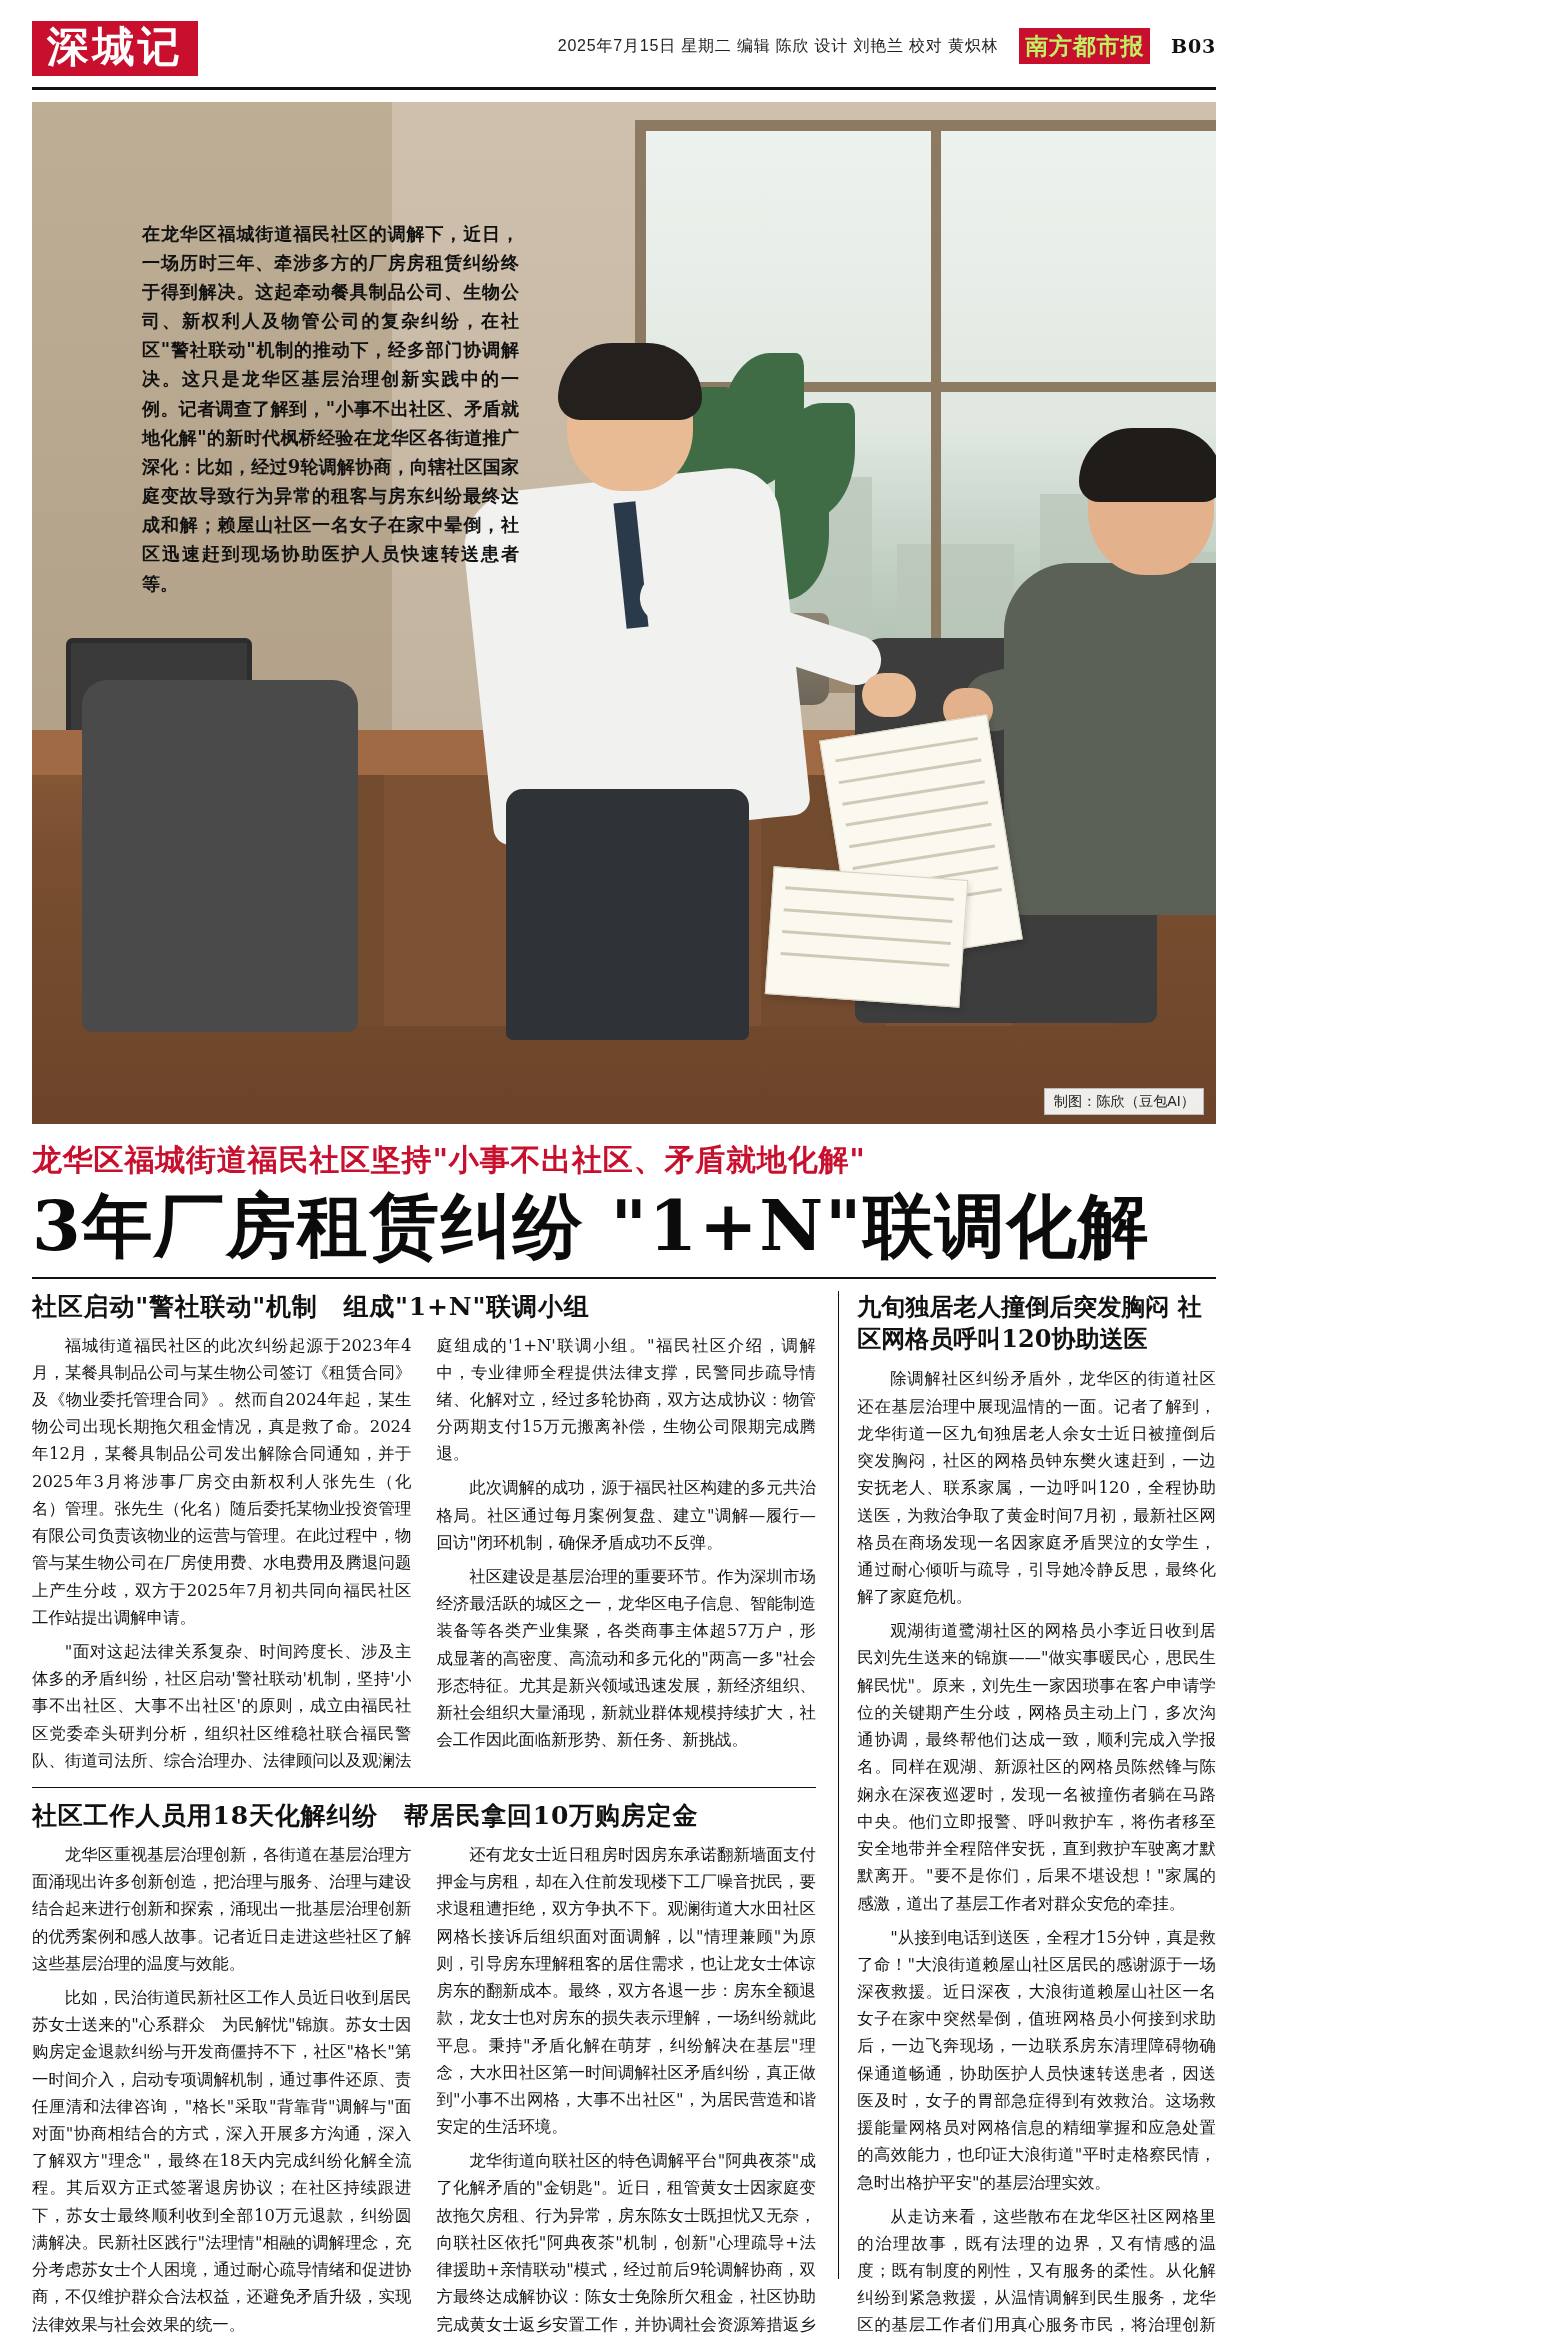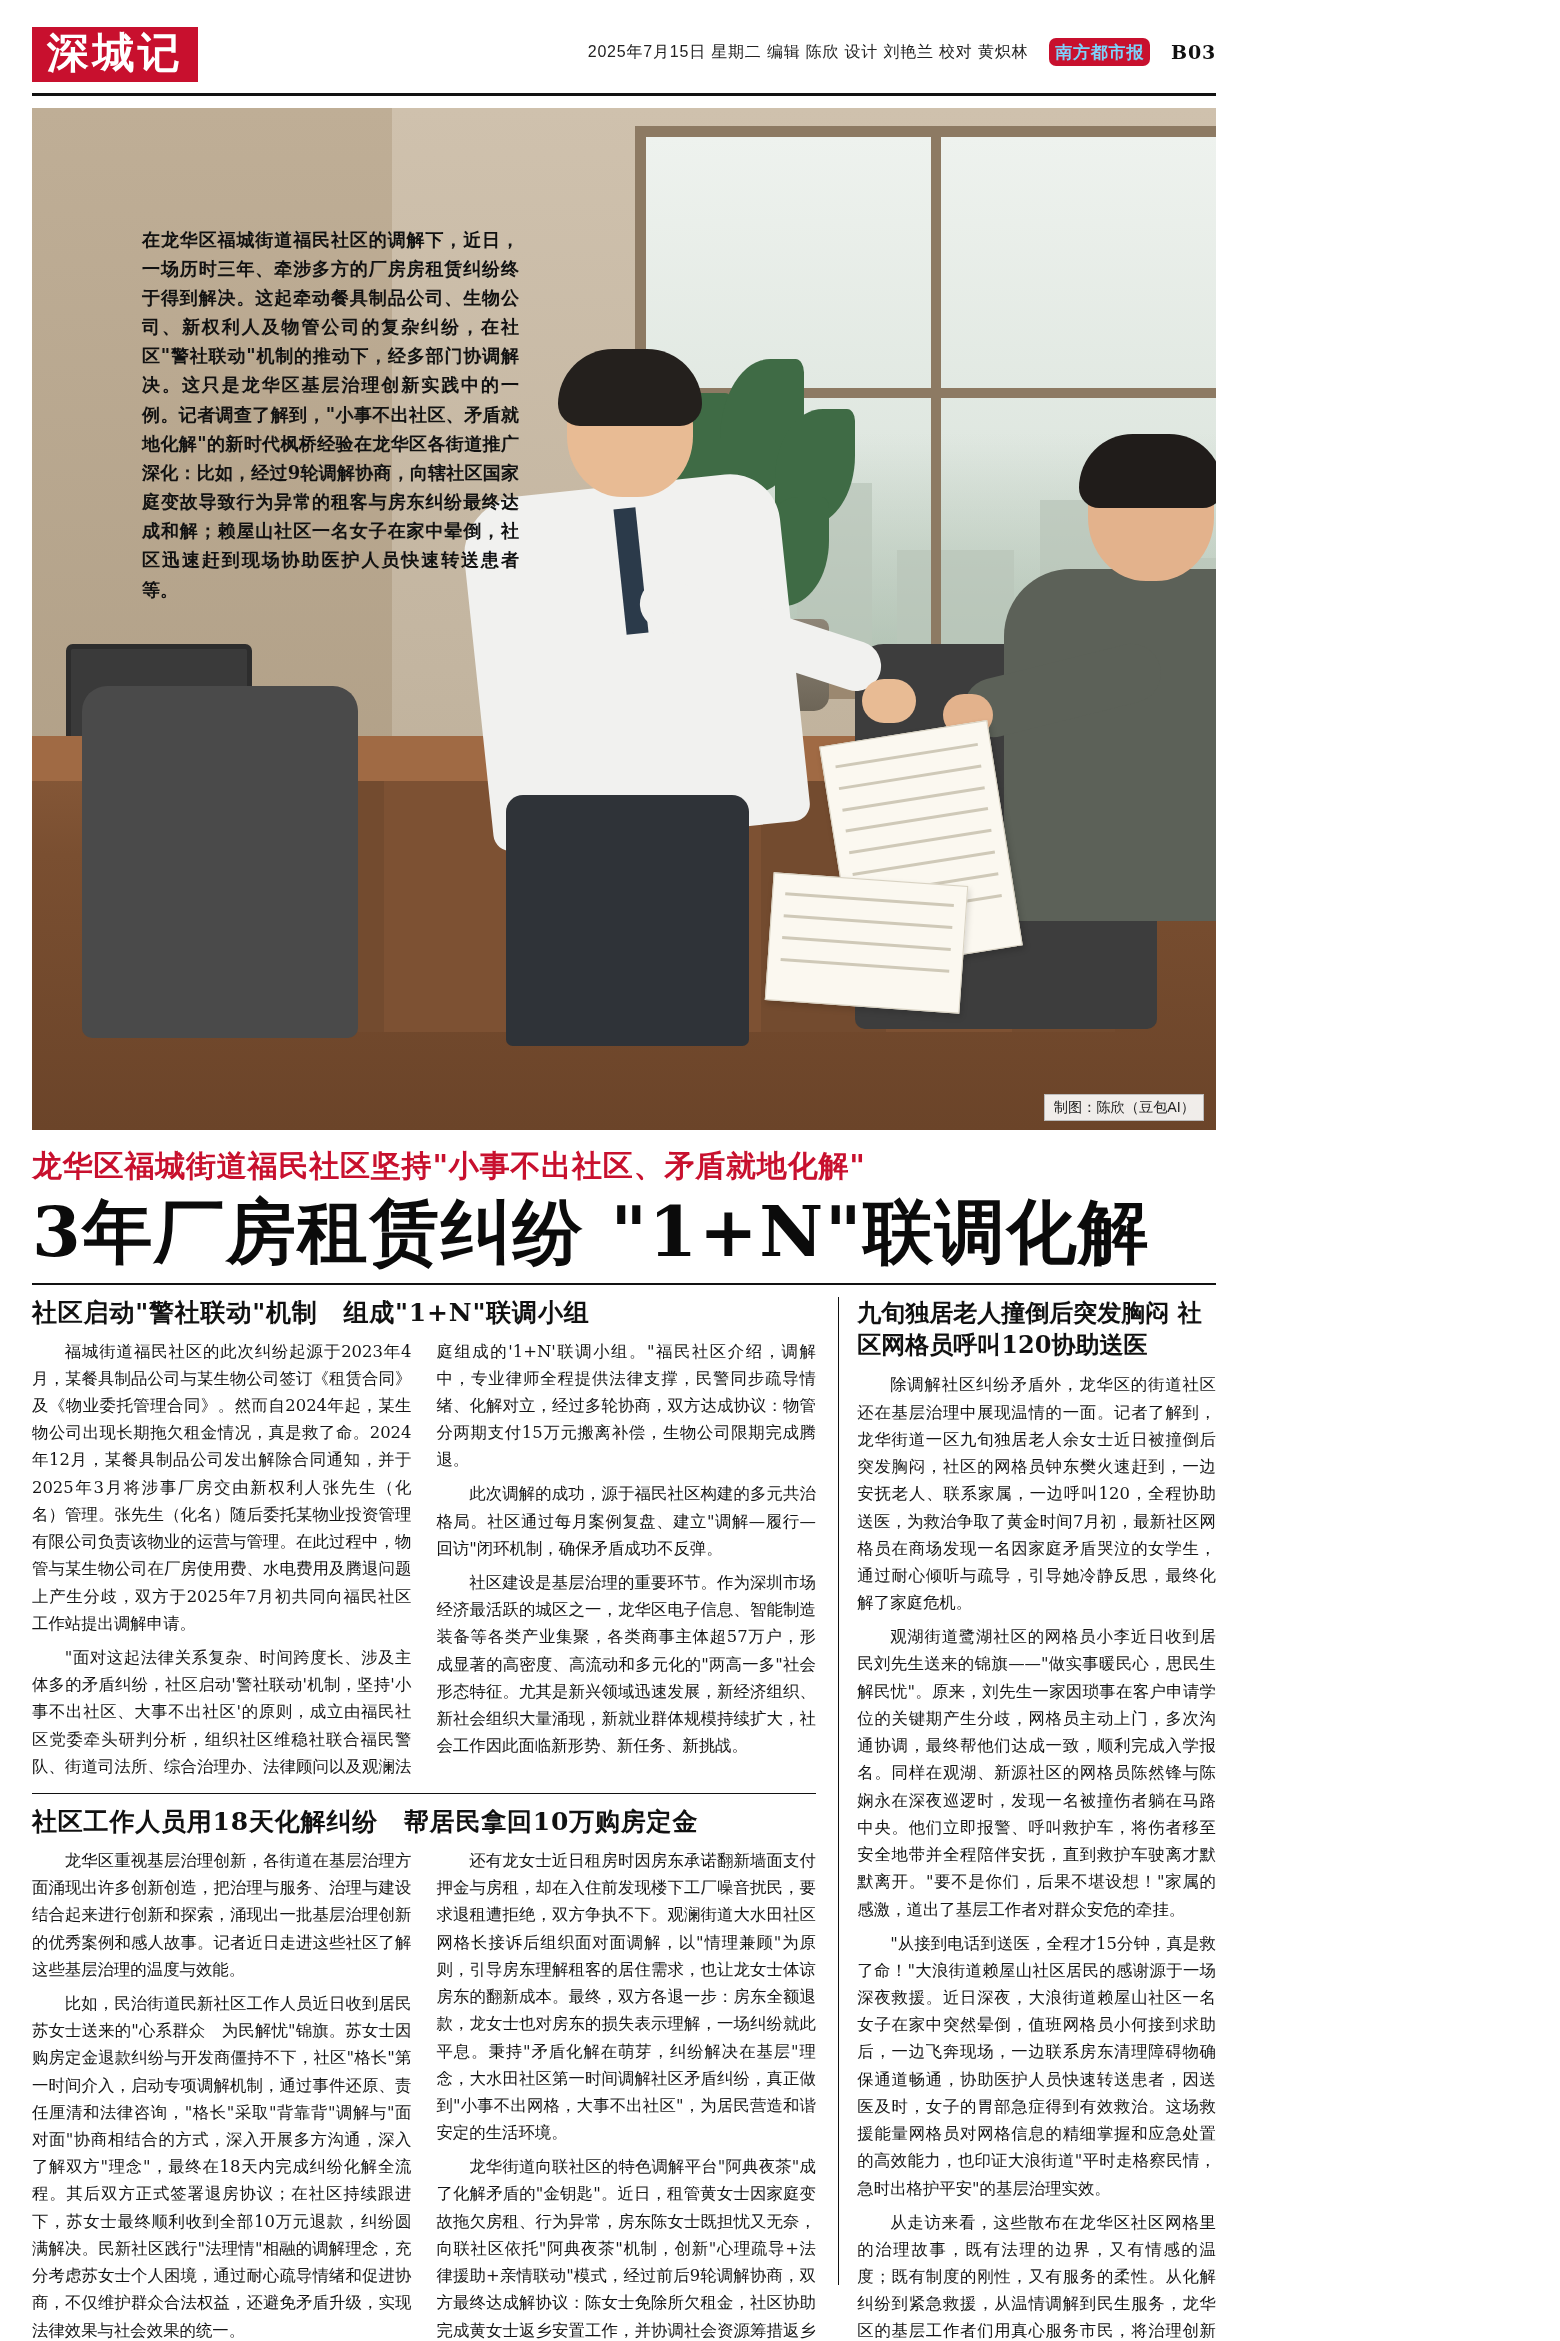--- a/index.html
+++ b/index.html
@@ -13,21 +13,21 @@
     font-family: "Liberation Sans", sans-serif;
     color: #111111;
     position: relative;
     overflow: hidden;
   }
   .page {
     width: 1248px;
     height: 2342px;
     position: relative;
     box-sizing: border-box;
-    padding: 16px 32px;
+    padding: 10px 32px;
   }
 
   
   .masthead {
     height: 77px;
     display: flex;
     align-items: center;
     justify-content: space-between;
     border-bottom: 3.4px solid #111;
     position: relative;
@@ -52,26 +52,25 @@
     gap: 21px;
     font-size: 16px;
     color: #222;
     padding-bottom: 5px;
   }
   .masthead-meta {
     letter-spacing: 0.8px;
   }
   .paper-logo {
     background: #c8102e;
-    color: #7dd3fc;
-    font-size: 17px;
+    color: #bef264;
+    font-size: 23px;
     font-weight: bold;
     padding: 2.5px 5.9px;
     letter-spacing: 0.8px;
-    border-radius: 7px;
   }
   .page-number {
     font-family: "DejaVu Serif", serif;
     font-size: 19px;
     font-weight: bold;
     color: #111;
     letter-spacing: 0.8px;
   }
 
   

